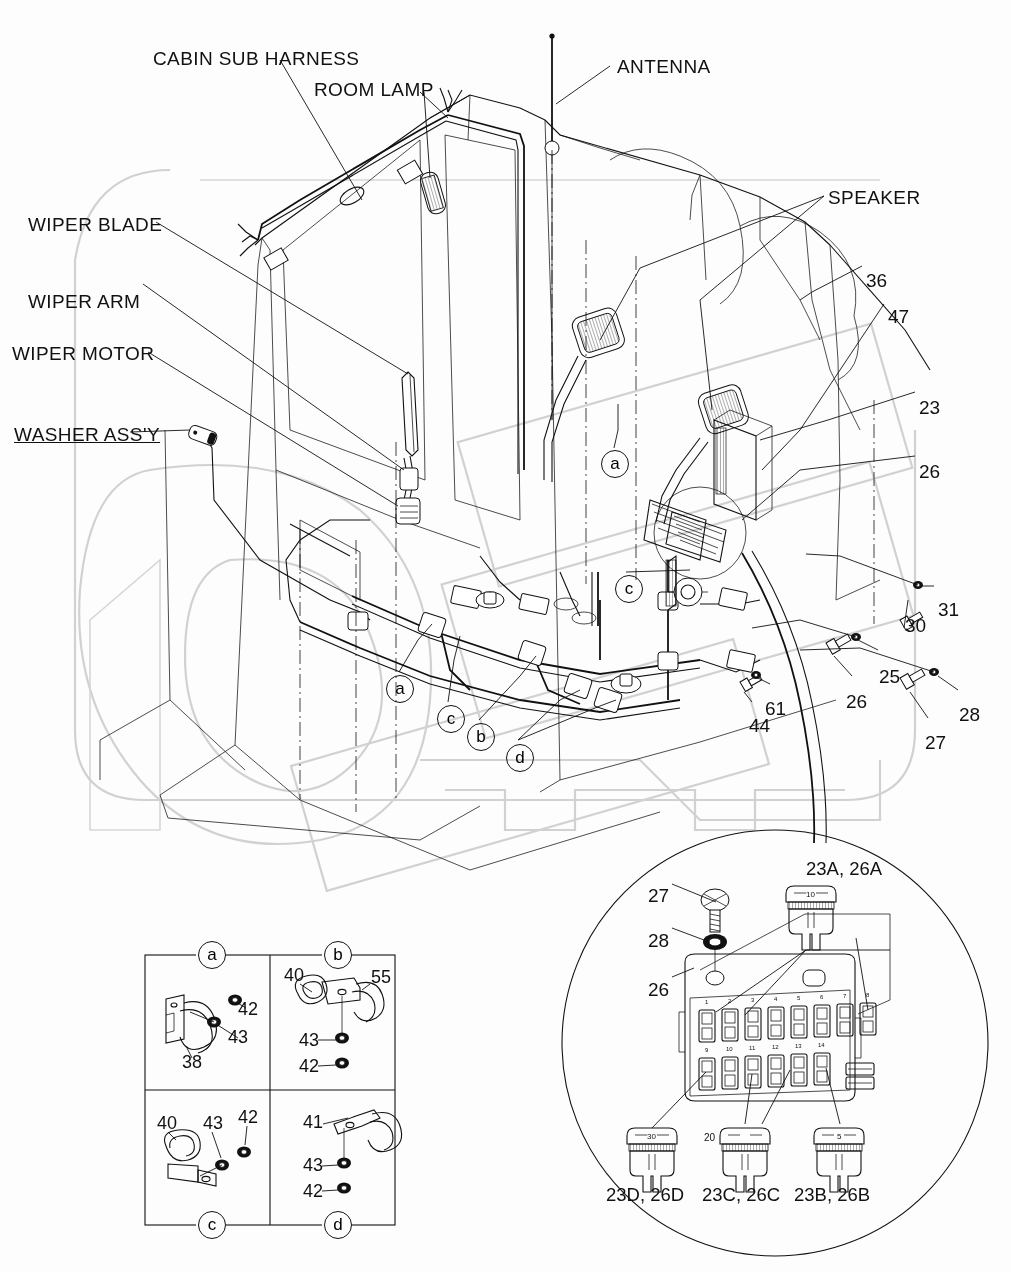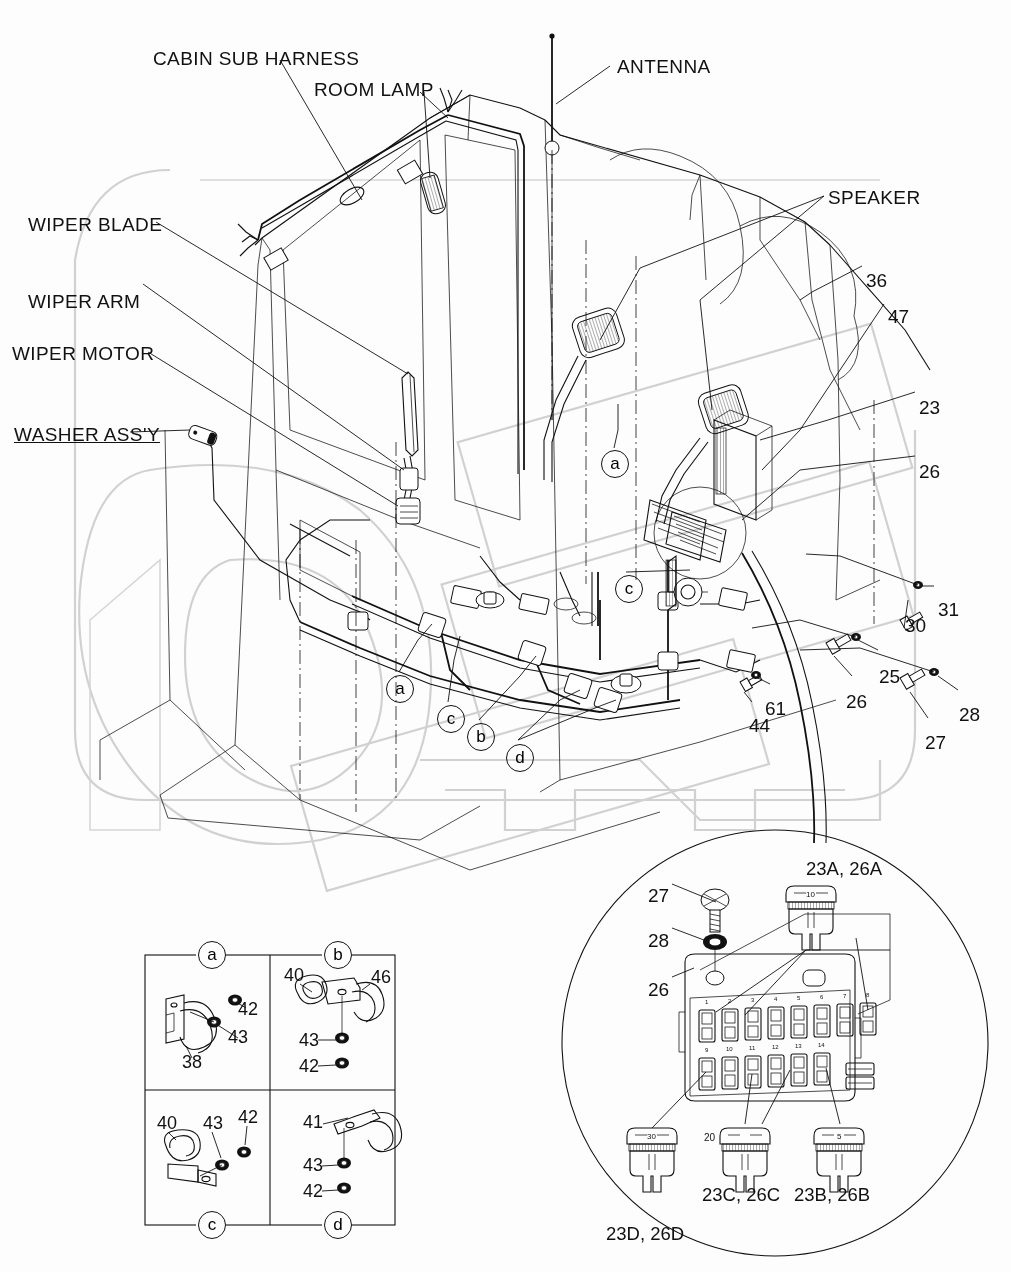--- a/index.html
+++ b/index.html
@@ -639,40 +639,40 @@
     <div class="circ" style="left:198px;top:941px;">a</div>
     <div class="circ" style="left:324px;top:941px;">b</div>
     <div class="circ" style="left:198px;top:1211px;">c</div>
     <div class="circ" style="left:324px;top:1211px;">d</div>
 
     <div class="numsm" style="left:238px;top:1000px;">42</div>
     <div class="numsm" style="left:228px;top:1028px;">43</div>
     <div class="numsm" style="left:182px;top:1053px;">38</div>
 
     <div class="numsm" style="left:284px;top:966px;">40</div>
-    <div class="numsm" style="left:371px;top:968px;">46</div>
+    <div class="numsm" style="left:371px;top:968px;">55</div>
     <div class="numsm" style="left:299px;top:1031px;">43</div>
     <div class="numsm" style="left:299px;top:1057px;">42</div>
 
     <div class="numsm" style="left:157px;top:1114px;">40</div>
     <div class="numsm" style="left:203px;top:1114px;">43</div>
     <div class="numsm" style="left:238px;top:1108px;">42</div>
 
     <div class="numsm" style="left:303px;top:1113px;">41</div>
     <div class="numsm" style="left:303px;top:1156px;">43</div>
     <div class="numsm" style="left:303px;top:1182px;">42</div>
   </div>
 
   <div>
     <div class="num" style="left:648px;top:874px;">27</div>
     <div class="num" style="left:648px;top:919px;">28</div>
     <div class="num" style="left:648px;top:968px;">26</div>
 
     <div class="fcap" style="left:777px;top:860px;margin-left:29px;">23A, 26A</div>
-    <div class="fcap" style="left:606px;top:1186px;margin-top:39px;">23D, 26D</div>
+    <div class="fcap" style="left:606px;top:1186px;">23D, 26D</div>
     <div class="fcap" style="left:702px;top:1186px;">23C, 26C</div>
     <div class="fcap" style="left:794px;top:1186px;">23B, 26B</div>
 
     <div class="tiny" style="left:806px;top:891px;font-size:8px;">10</div>
     <div class="tiny" style="left:647px;top:1133px;font-size:8px;">30</div>
     <div class="tiny" style="left:704px;top:1133px;font-size:10px;">20</div>
     <div class="tiny" style="left:837px;top:1133px;font-size:8px;">5</div>
 
     <div class="tiny" style="left:705px;top:999px;">1</div>
     <div class="tiny" style="left:728px;top:998px;">2</div>

